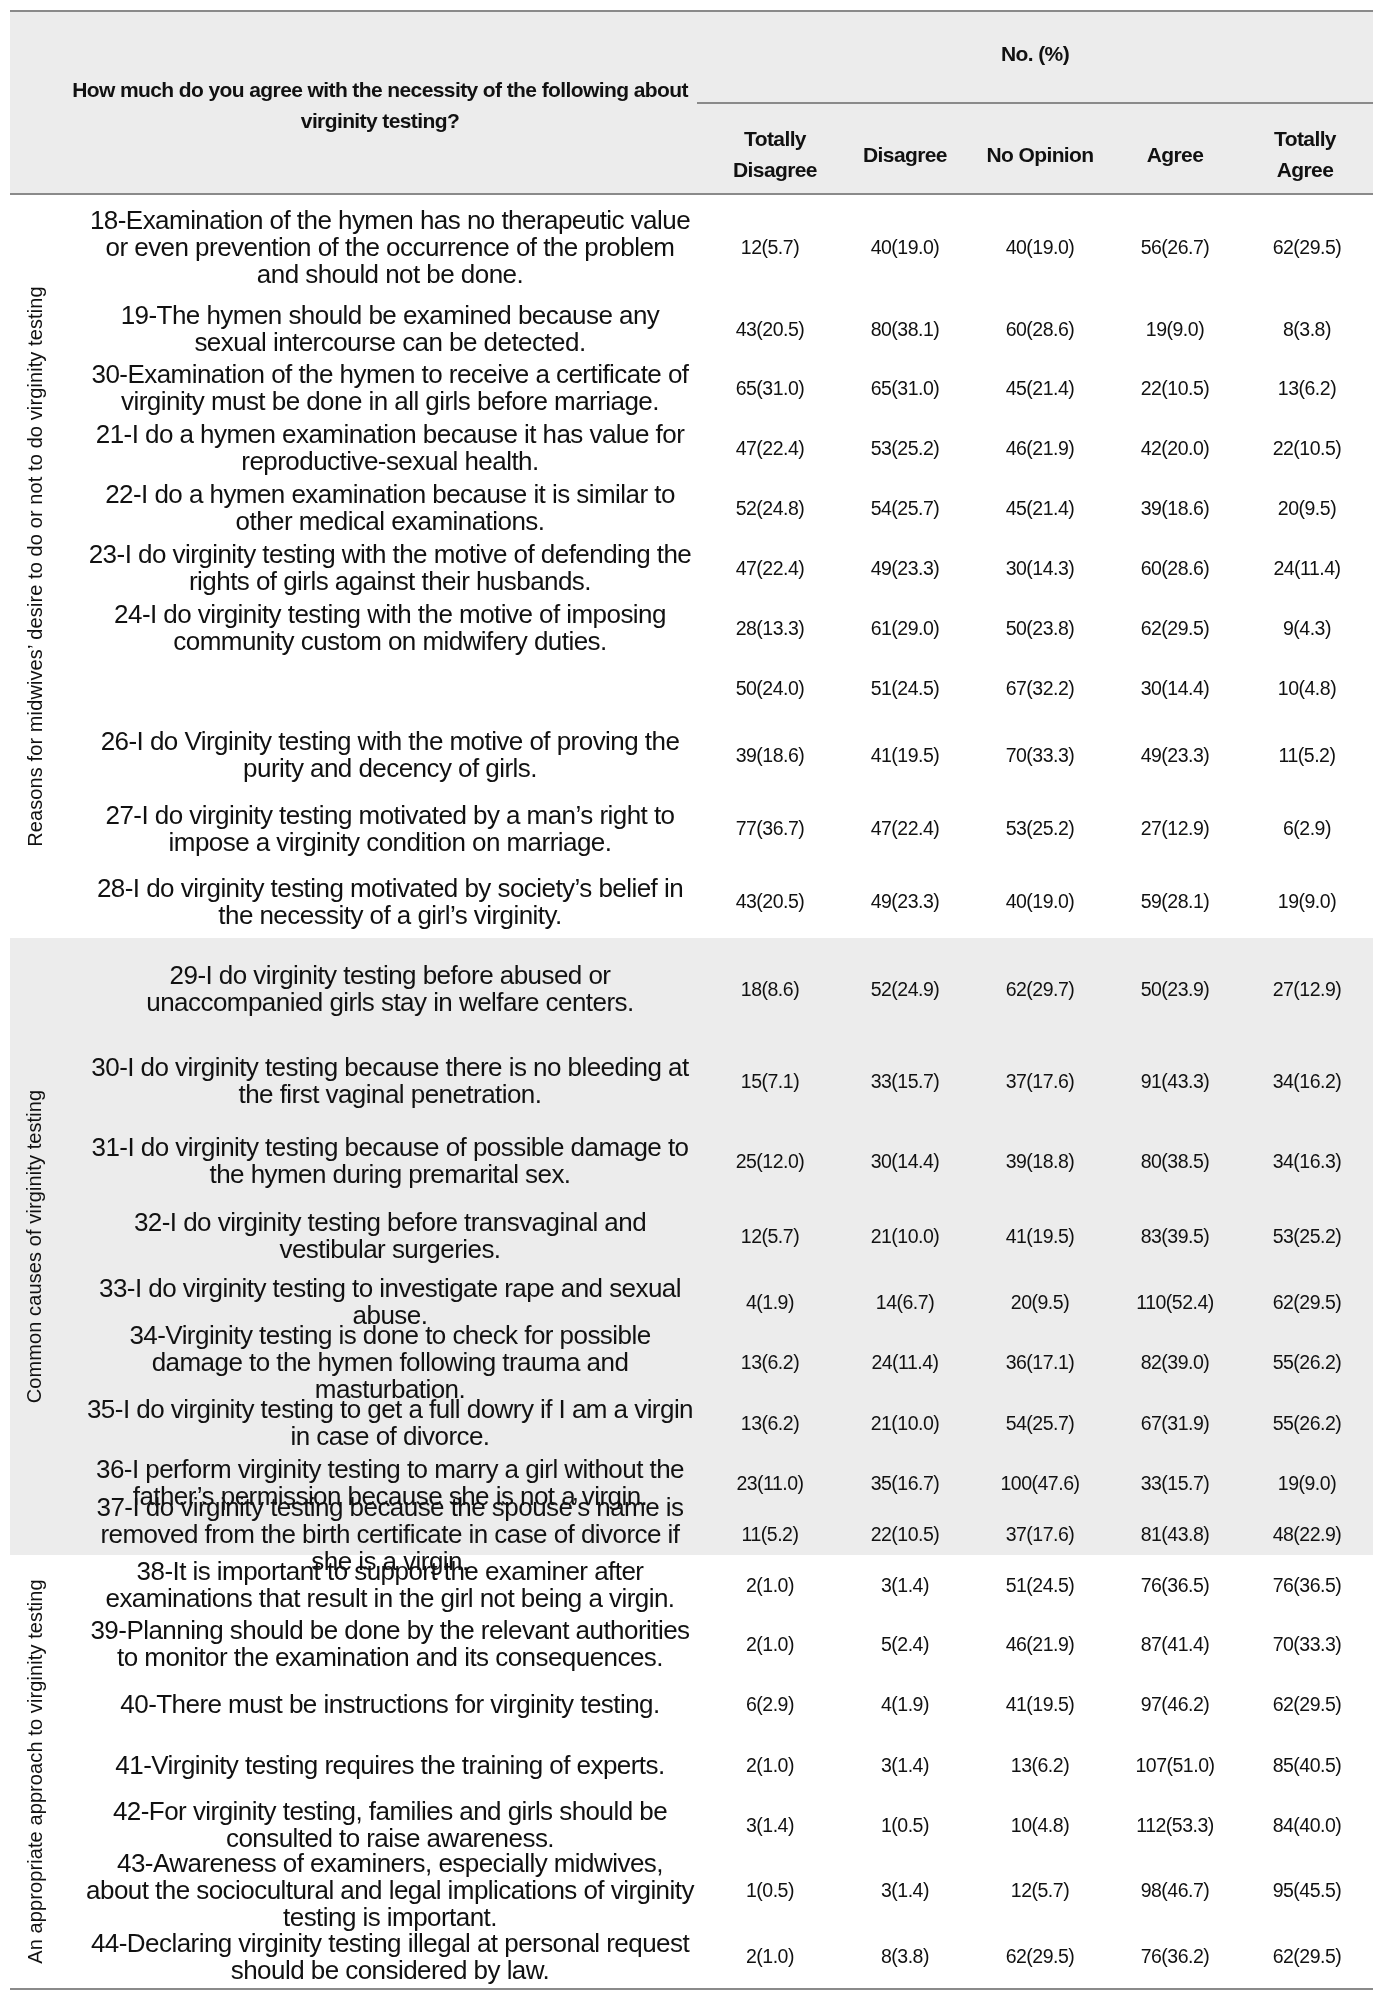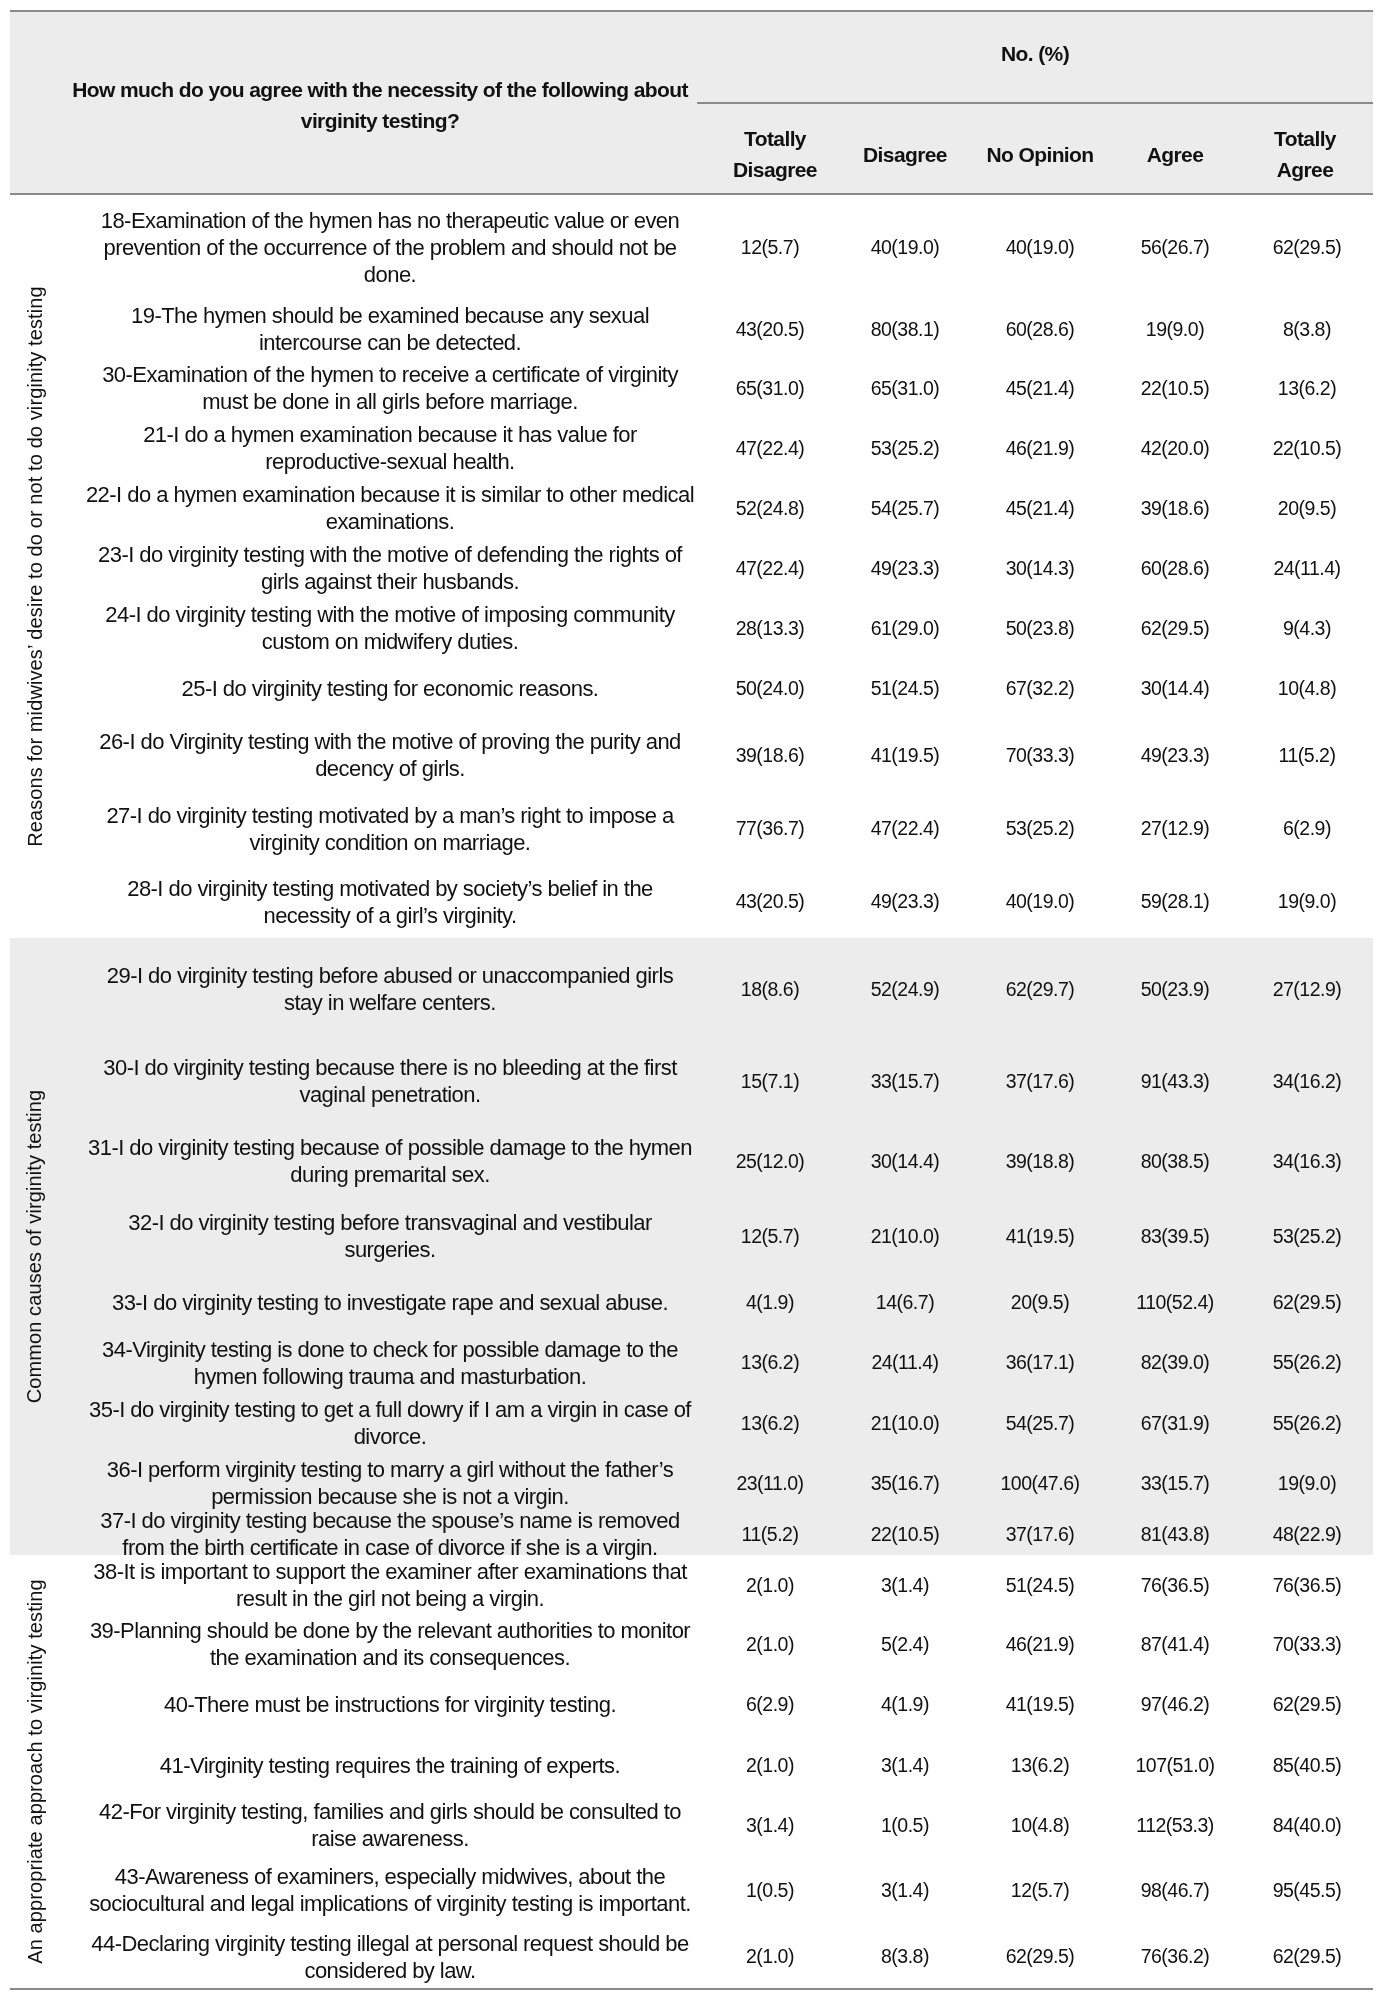--- a/index.html
+++ b/index.html
@@ -41,21 +41,21 @@
     display: flex; align-items: center; justify-content: center;
   }
   .vlabel span {
     display: block; white-space: nowrap; transform: rotate(-90deg);
     font-size: 20px; letter-spacing: 0.1px;
   }
   .row { position: absolute; left: 0; width: 1363px; }
   .row .item {
     position: absolute; left: 75px; width: 610px; top: 0; bottom: 0;
     display: flex; align-items: center; justify-content: center; text-align: center;
-    font-size: 22px; line-height: 27px; letter-spacing: -0.55px;
+    font-size: 26px; line-height: 27px; letter-spacing: -0.55px;
   }
   .row .cell {
     position: absolute; top: 0; bottom: 0; width: 130px;
     display: flex; align-items: center; justify-content: center;
     font-size: 19.5px; letter-spacing: -0.5px;
   }
 </style>
 </head>
 <body>
 
@@ -127,21 +127,20 @@
         </div>
         <div class="row" style="top: 403px; height: 60px;">
           <div class="item">24-I do virginity testing with the motive of imposing community custom on midwifery duties.</div>
           <div class="cell" style="left: 695px;">28(13.3)</div>
           <div class="cell" style="left: 830px;">61(29.0)</div>
           <div class="cell" style="left: 965px;">50(23.8)</div>
           <div class="cell" style="left: 1100px;">62(29.5)</div>
           <div class="cell" style="left: 1232px;">9(4.3)</div>
         </div>
         <div class="row" style="top: 463px; height: 60px;">
-          <div class="item">25-I do virginity testing for economic reasons.</div>
           <div class="cell" style="left: 695px;">50(24.0)</div>
           <div class="cell" style="left: 830px;">51(24.5)</div>
           <div class="cell" style="left: 965px;">67(32.2)</div>
           <div class="cell" style="left: 1100px;">30(14.4)</div>
           <div class="cell" style="left: 1232px;">10(4.8)</div>
         </div>
         <div class="row" style="top: 523px; height: 74px;">
           <div class="item">26-I do Virginity testing with the motive of proving the purity and decency of girls.</div>
           <div class="cell" style="left: 695px;">39(18.6)</div>
           <div class="cell" style="left: 830px;">41(19.5)</div>

